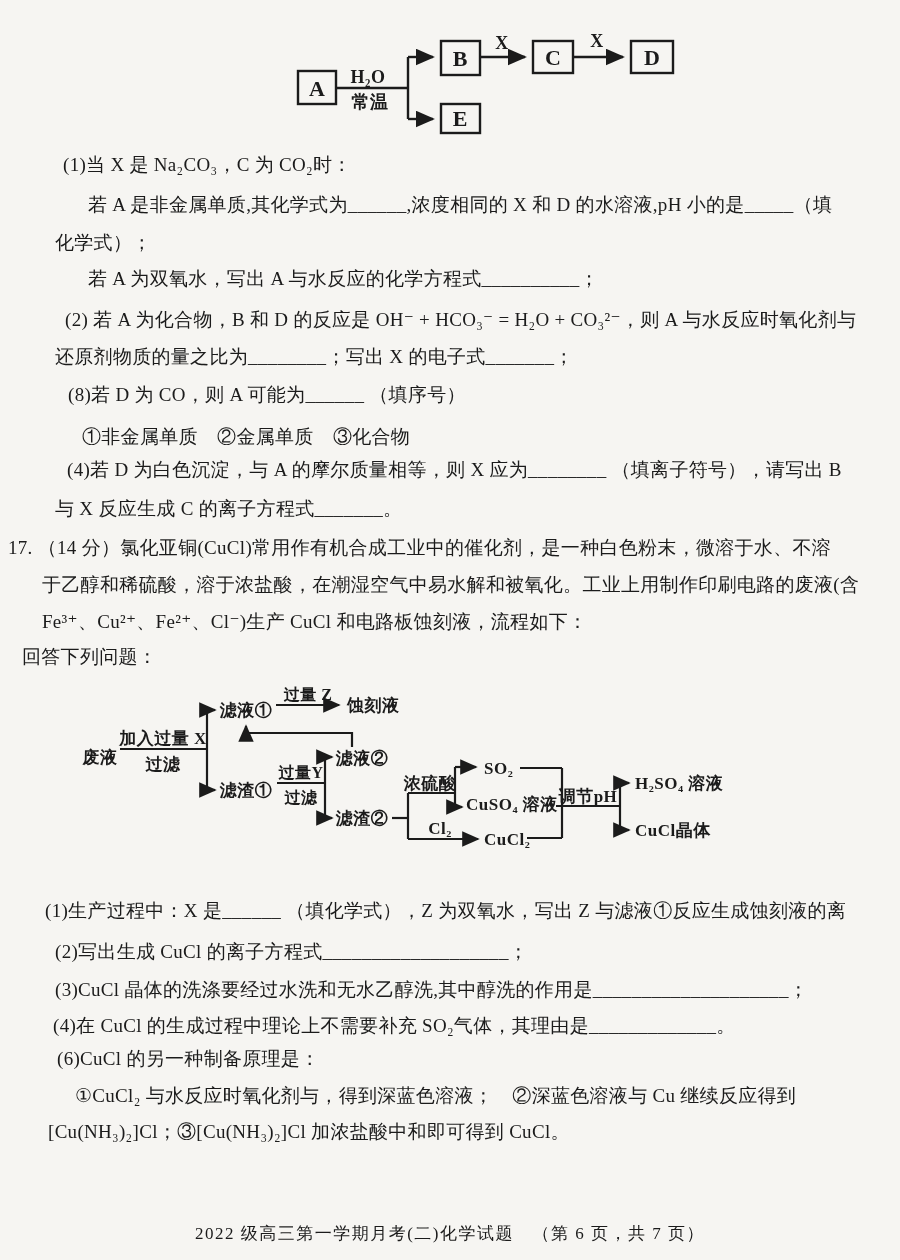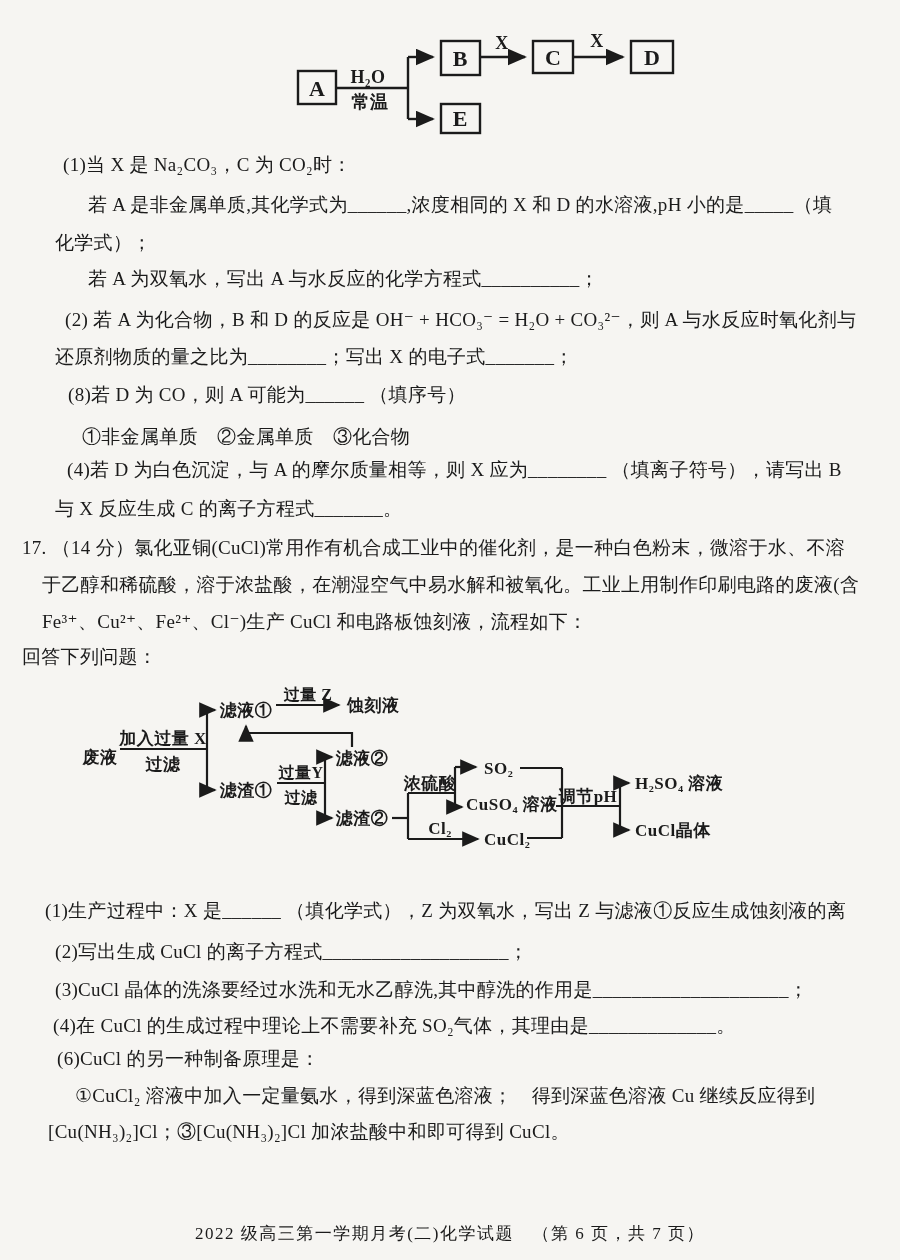--- a/index.html
+++ b/index.html
@@ -115,27 +115,27 @@
   <div class="tl" style="left:63px;top:152px">(1)当 X 是 Na₂CO₃，C 为 CO₂时：</div>
   <div class="tl" style="left:88px;top:192px">若 A 是非金属单质,其化学式为______,浓度相同的 X 和 D 的水溶液,pH 小的是_____（填</div>
   <div class="tl" style="left:55px;top:230px">化学式）；</div>
   <div class="tl" style="left:88px;top:266px">若 A 为双氧水，写出 A 与水反应的化学方程式__________；</div>
   <div class="tl" style="left:65px;top:307px">(2) 若 A 为化合物，B 和 D 的反应是 OH⁻ + HCO₃⁻ = H₂O + CO₃²⁻，则 A 与水反应时氧化剂与</div>
   <div class="tl" style="left:55px;top:344px">还原剂物质的量之比为________；写出 X 的电子式_______；</div>
   <div class="tl" style="left:68px;top:382px">(8)若 D 为 CO，则 A 可能为______ （填序号）</div>
   <div class="tl" style="left:82px;top:424px">①非金属单质　②金属单质　③化合物</div>
   <div class="tl" style="left:67px;top:457px">(4)若 D 为白色沉淀，与 A 的摩尔质量相等，则 X 应为________ （填离子符号），请写出 B</div>
   <div class="tl" style="left:55px;top:496px">与 X 反应生成 C 的离子方程式_______。</div>
-  <div class="tl" style="left:22px;top:535px">17. （14 分）氯化亚铜(CuCl)常用作有机合成工业中的催化剂，是一种白色粉末，微溶于水、不溶</div>
+  <div class="tl" style="left:8px;top:535px">17. （14 分）氯化亚铜(CuCl)常用作有机合成工业中的催化剂，是一种白色粉末，微溶于水、不溶</div>
   <div class="tl" style="left:42px;top:572px">于乙醇和稀硫酸，溶于浓盐酸，在潮湿空气中易水解和被氧化。工业上用制作印刷电路的废液(含</div>
   <div class="tl" style="left:42px;top:609px">Fe³⁺、Cu²⁺、Fe²⁺、Cl⁻)生产 CuCl 和电路板蚀刻液，流程如下：</div>
   <div class="tl" style="left:22px;top:644px">回答下列问题：</div>
   <div class="tl" style="left:45px;top:898px">(1)生产过程中：X 是______ （填化学式），Z 为双氧水，写出 Z 与滤液①反应生成蚀刻液的离</div>
   <div class="tl" style="left:55px;top:939px">(2)写出生成 CuCl 的离子方程式___________________；</div>
   <div class="tl" style="left:55px;top:977px">(3)CuCl 晶体的洗涤要经过水洗和无水乙醇洗,其中醇洗的作用是____________________；</div>
   <div class="tl" style="left:53px;top:1013px">(4)在 CuCl 的生成过程中理论上不需要补充 SO₂气体，其理由是_____________。</div>
   <div class="tl" style="left:57px;top:1046px">(6)CuCl 的另一种制备原理是：</div>
-  <div class="tl" style="left:75px;top:1083px">①CuCl₂ 溶液中加入一定量氨水，得到深蓝色溶液；　得到深蓝色溶液 Cu 继续反应得到</div>
+  <div class="tl" style="left:75px;top:1083px">①CuCl₂ 与水反应时氧化剂与，得到深蓝色溶液；　②深蓝色溶液与 Cu 继续反应得到</div>
   <div class="tl" style="left:48px;top:1119px">[Cu(NH₃)₂]Cl；③[Cu(NH₃)₂]Cl 加浓盐酸中和即可得到 CuCl。</div>
 
   <div class="footer">2022 级高三第一学期月考(二)化学试题　（第 6 页，共 7 页）</div>
 
 </div>
 
 </body></html>

